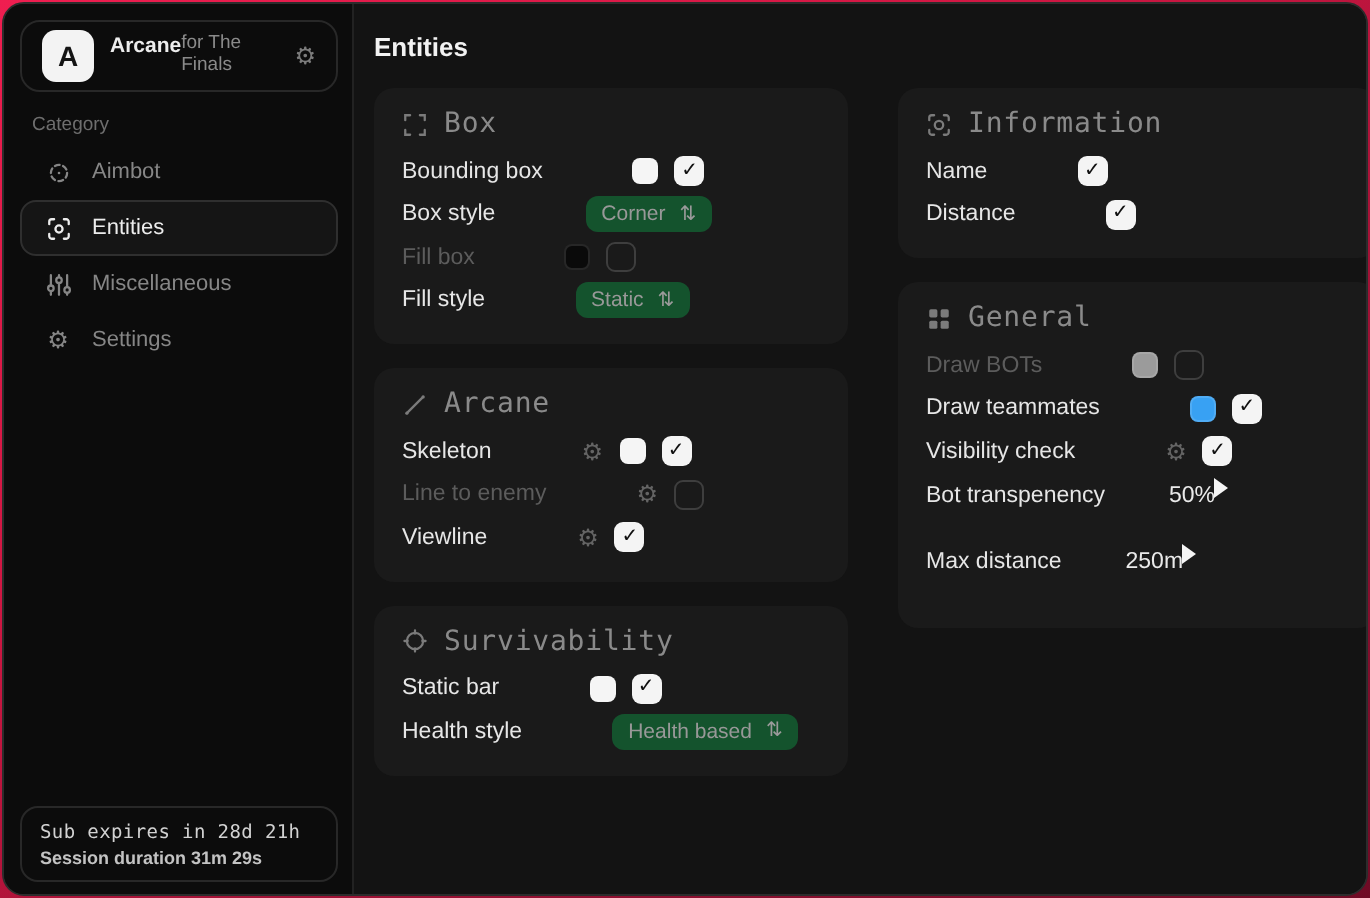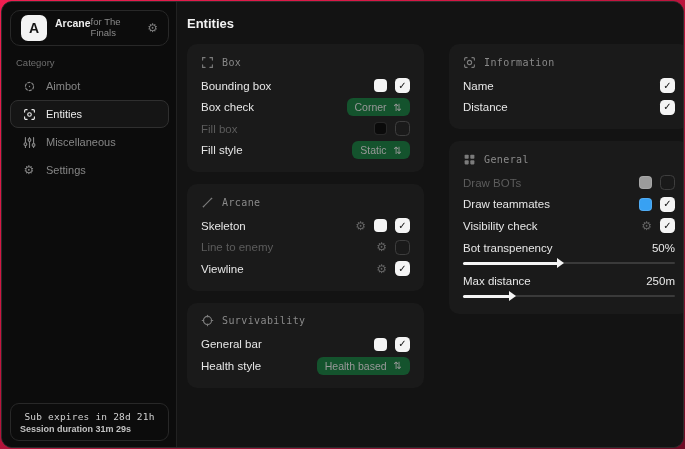--- a/index.html
+++ b/index.html
@@ -22,50 +22,50 @@
   .cat-label{position:absolute;left:14px;top:55px;font-size:9.5px;color:#6e6e6e;}
   .nav{position:absolute;left:0;right:0;top:70px;display:flex;flex-direction:column;}
   .nav-item{height:28px;margin:0 7px 0 8px;display:flex;align-items:center;gap:10px;padding:0 11px;
             color:#868686;font-size:11px;border:1px solid transparent;border-radius:8px;
             box-sizing:border-box;cursor:pointer;}
   .nav-item.active{color:#ececec;background:#151515;border-color:#2f2f2f;}
   .nav-item .nicon{width:14px;height:14px;display:flex;align-items:center;justify-content:center;}
   .nav-item svg{display:block;}
   .sb-footer{position:absolute;left:8px;right:7px;bottom:6px;height:38px;border:1px solid #282828;
              border-radius:9px;box-sizing:border-box;padding:5px 9px;display:flex;flex-direction:column;justify-content:center;gap:2px;}
-  .sb-foot1{font-family:"DejaVu Sans Mono",monospace;font-size:9.5px;color:#d2d2d2;letter-spacing:.2px;text-align:center;}
+  .sb-foot1{font-family:"DejaVu Sans Mono",monospace;font-size:9.5px;color:#d2d2d2;letter-spacing:.2px;}
   .sb-foot2{font-size:9px;font-weight:bold;color:#c3c3c3;}
 
   
   .main{position:absolute;left:175px;right:0;top:0;bottom:0;background:#131313;}
   .main-title{position:absolute;left:10px;top:14px;font-size:13px;font-weight:bold;color:#f2f2f2;}
   .col{position:absolute;top:42px;display:flex;flex-direction:column;gap:12px;}
   .col-left{left:10px;width:237px;}
   .col-right{left:272px;width:240px;}
   .card{background:#1a1a1a;border-radius:10px;padding:9px 14px 11px;box-sizing:border-box;}
   .card-header{display:flex;align-items:center;gap:8px;color:#8a8a8a;
-               font-family:"DejaVu Sans Mono",monospace;font-size:10px;letter-spacing:.4px;
+               font-family:"DejaVu Sans Mono",monospace;font-size:14px;letter-spacing:.4px;
                height:18px;margin-bottom:4px;}
   .card-header .hicon{width:13px;height:13px;display:flex;align-items:center;justify-content:center;color:#7b7b7b;}
-  .row{height:21.5px;display:flex;align-items:center;justify-content:space-between;gap:45px;}
+  .row{height:21.5px;display:flex;align-items:center;gap:45px;}
   .row-label{font-size:11.5px;color:#e6e6e6;}
   .row.disabled .row-label{color:#5c5c5c;}
   .controls{display:flex;align-items:center;gap:8px;}
   .swatch{width:13px;height:13px;border-radius:4px;box-sizing:border-box;border:1px solid rgba(255,255,255,.12);cursor:pointer;}
   .checkbox{width:15px;height:15px;border-radius:4.5px;box-sizing:border-box;display:flex;
             align-items:center;justify-content:center;cursor:pointer;}
   .checkbox.on{background:#f4f4f4;}
   .checkbox.on .tick{color:#101010;font-size:10px;font-weight:bold;line-height:1;font-family:"DejaVu Sans",sans-serif;}
   .checkbox.off{border:1.5px solid #4a4a4a;background:transparent;}
   .row.disabled .checkbox.off{border-color:#3e3e3e;}
   .mini-gear{color:#646464;font-size:12px;font-family:"DejaVu Sans",sans-serif;cursor:pointer;line-height:1;}
   .select-btn{height:18px;background:#14532d;border-radius:6px;display:flex;align-items:center;gap:7px;
               padding:0 8px;font-size:10.5px;color:#989898;cursor:pointer;}
   .select-btn .updown{font-size:10px;font-family:"DejaVu Sans",sans-serif;color:#9a9a9a;}
-  .slider-block{height:33px;display:flex;flex-direction:column;justify-content:flex-start;padding-top:2px;box-sizing:border-box;}
+  .slider-block{height:33px;display:flex;flex-direction:row;justify-content:flex-start;padding-top:2px;box-sizing:border-box;}
   .slider-top{height:19px;display:flex;align-items:center;justify-content:space-between;}
   .slider-value{font-size:11.5px;color:#eaeaea;padding-left:32px;}
   .slider-track{position:relative;height:7px;margin-top:2px;cursor:pointer;}
   .slider-rail{position:absolute;left:0;right:0;top:2.5px;height:2px;background:#3a3a3a;border-radius:1px;}
   .slider-fill{position:absolute;left:0;top:2px;height:3px;background:#f5f5f5;border-radius:2px;}
   .slider-arrow{position:absolute;top:-1.5px;width:0;height:0;border-top:5px solid transparent;
                 border-bottom:5px solid transparent;border-left:7px solid #f5f5f5;}
 </style>
 </head>
 <body>
@@ -141,21 +141,21 @@
             <div class="row">
               <span class="row-label">Bounding box</span>
               <div class="controls">
                 <div class="swatch" style="background: rgb(245, 245, 245);"></div>
                 <div class="checkbox on">
                   <span class="tick">✓</span>
                 </div>
               </div>
             </div>
             <div class="row">
-              <span class="row-label">Box check</span>
+              <span class="row-label">Box style</span>
               <div class="controls">
                 <div class="select-btn">
                   <span>Corner</span>
                   <span class="updown">⇅</span>
                 </div>
               </div>
             </div>
             <div class="row disabled">
               <span class="row-label">Fill box</span>
               <div class="controls">
@@ -215,21 +215,21 @@
             <div class="card-header">
               <span class="hicon">
                 <svg width="13" height="13" viewBox="0 0 16 16" fill="none" stroke="currentColor" stroke-width="1.4" stroke-linecap="round">
                   <circle cx="8" cy="8" r="5"></circle>
                   <path d="M8 1.5v2M8 12.5v2M1.5 8h2M12.5 8h2"></path>
                 </svg>
               </span>
               <span>Survivability</span>
             </div>
             <div class="row">
-              <span class="row-label">General bar</span>
+              <span class="row-label">Static bar</span>
               <div class="controls">
                 <div class="swatch" style="background: rgb(245, 245, 245);"></div>
                 <div class="checkbox on">
                   <span class="tick">✓</span>
                 </div>
               </div>
             </div>
             <div class="row">
               <span class="row-label">Health style</span>
               <div class="controls">

